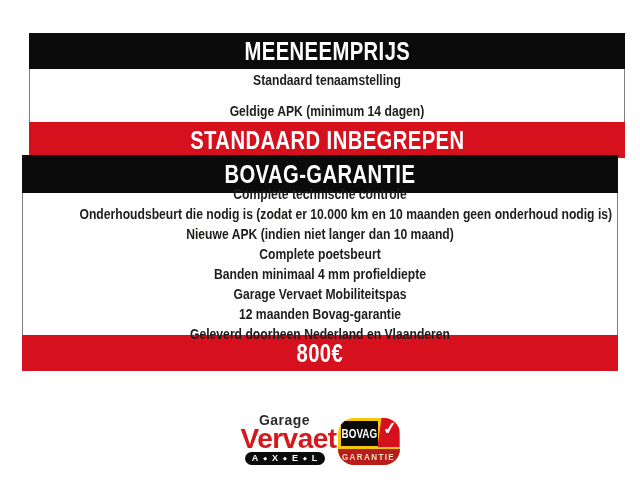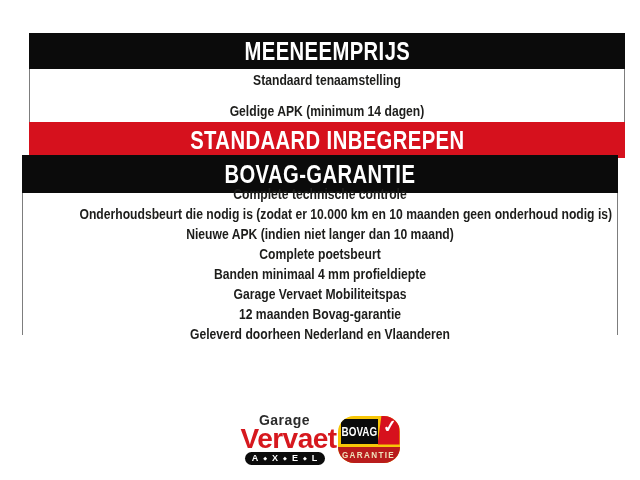--- a/index.html
+++ b/index.html
@@ -45,21 +45,21 @@
     display:block; width:100%;
     text-align:center;
     color:#1d1d1b; font-weight:bold; font-size:15px;
     line-height:20px; white-space:nowrap;
     transform:scaleX(0.81); transform-origin:50% 50%;
   }
 
   
   #footer {
     position:absolute; top:413px; left:0; width:640px;
-    display:flex; justify-content:center; align-items:center; gap:9px;
+    display:flex; justify-content:center; align-items:flex-end; gap:9px;
   }
   #vervaet-logo { width:88px; text-align:center; }
   .garage-word {
     font-size:14px; font-weight:bold; color:#2b2b2b;
     letter-spacing:0.5px; line-height:15px;
   }
   .vervaet-word {
     font-size:28px; font-weight:bold; color:#d6181e;
     letter-spacing:-0.5px; line-height:22px;
   }
@@ -128,20 +128,23 @@
   <div class="body-box" id="bovag-body">
     <span class="body-line">Complete technische controle</span>
     <span class="body-line">Onderhoudsbeurt die nodig is (zodat er 10.000 km en 10 maanden geen onderhoud nodig is)</span>
     <span class="body-line">Nieuwe APK (indien niet langer dan 10 maand)</span>
     <span class="body-line">Complete poetsbeurt</span>
     <span class="body-line">Banden minimaal 4 mm profieldiepte</span>
     <span class="body-line">Garage Vervaet Mobiliteitspas</span>
     <span class="body-line">12 maanden Bovag-garantie</span>
     <span class="body-line">Geleverd doorheen Nederland en Vlaanderen</span>
   </div>
+  <div class="bar bar-red" id="bovag-price-bar">
+    <span class="bar-title">800€</span>
+  </div>
 </section>
 
 <footer id="footer">
   <div id="vervaet-logo">
     <div class="garage-word">Garage</div>
     <div class="vervaet-word">Vervaet</div>
     <div class="axel-pill">
       <span class="axel-letter">A</span>
       <span class="axel-sep">◆</span>
       <span class="axel-letter">X</span>

